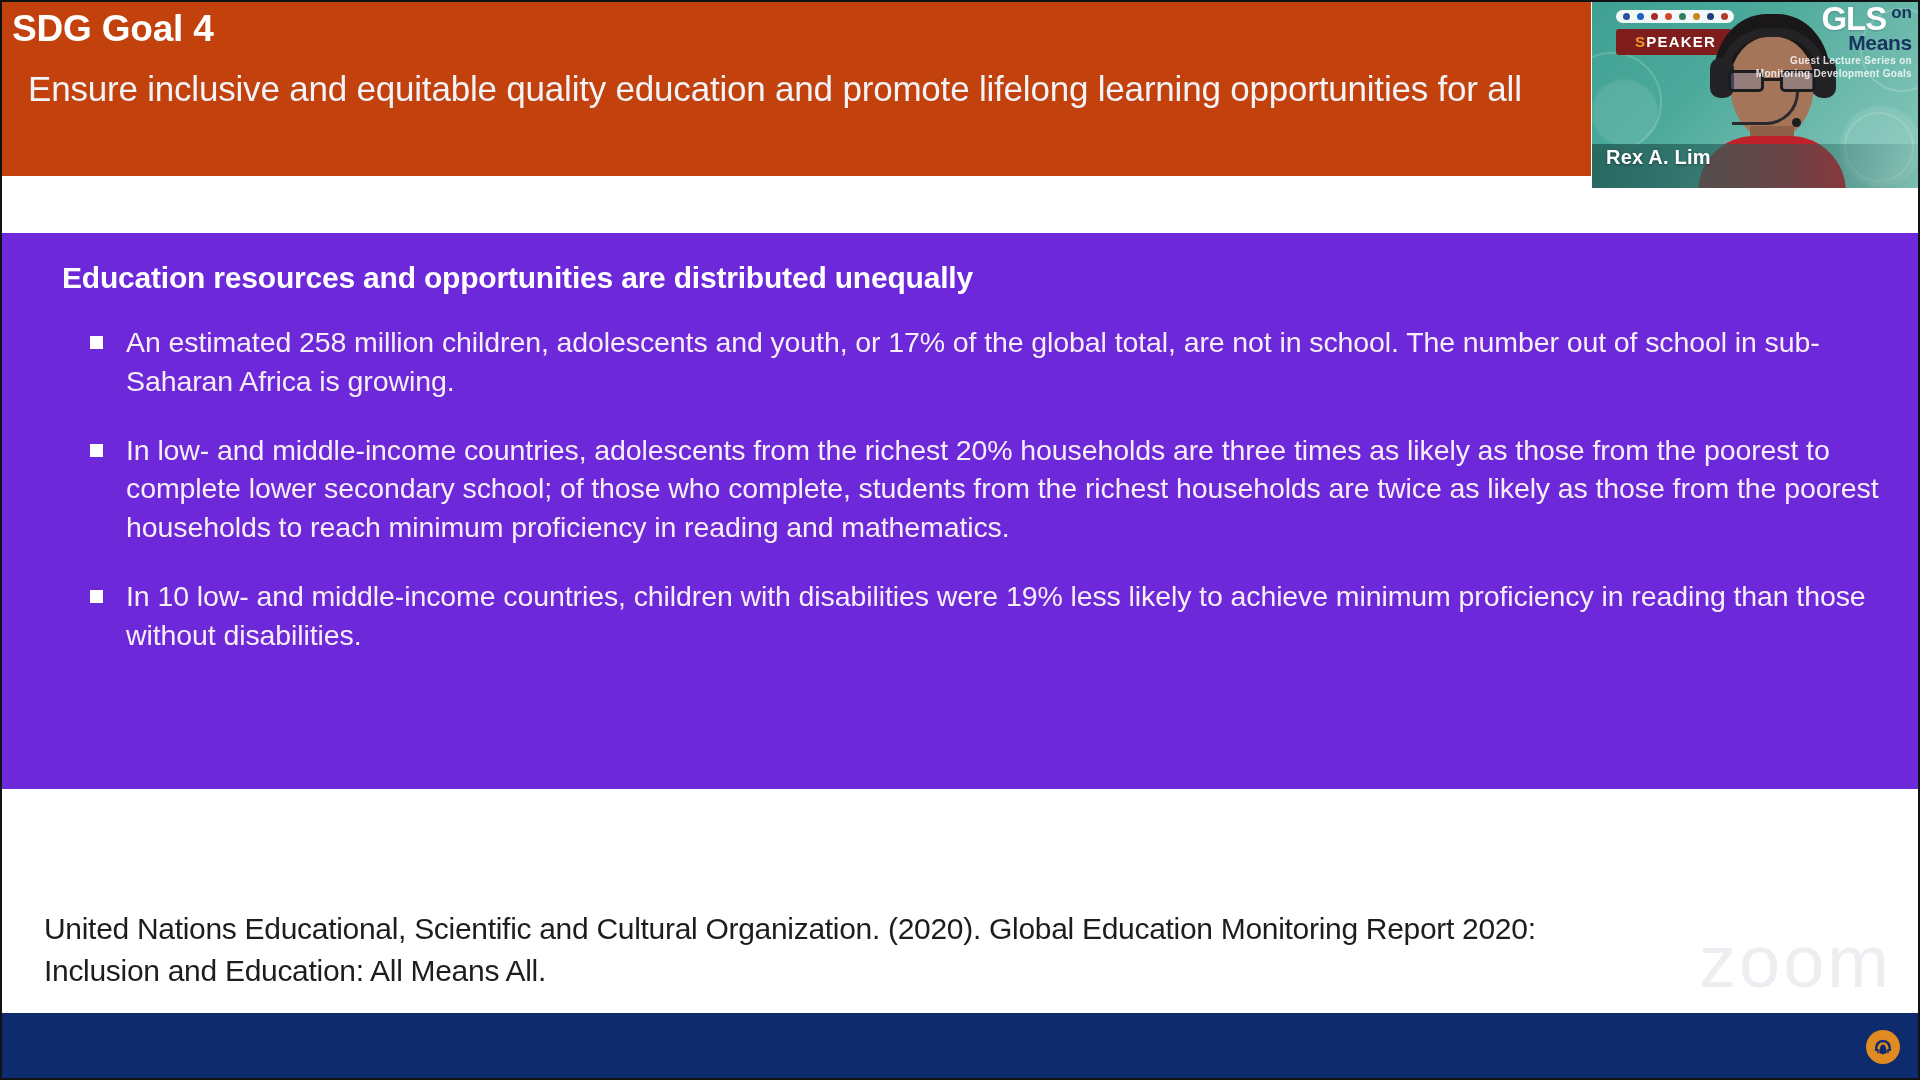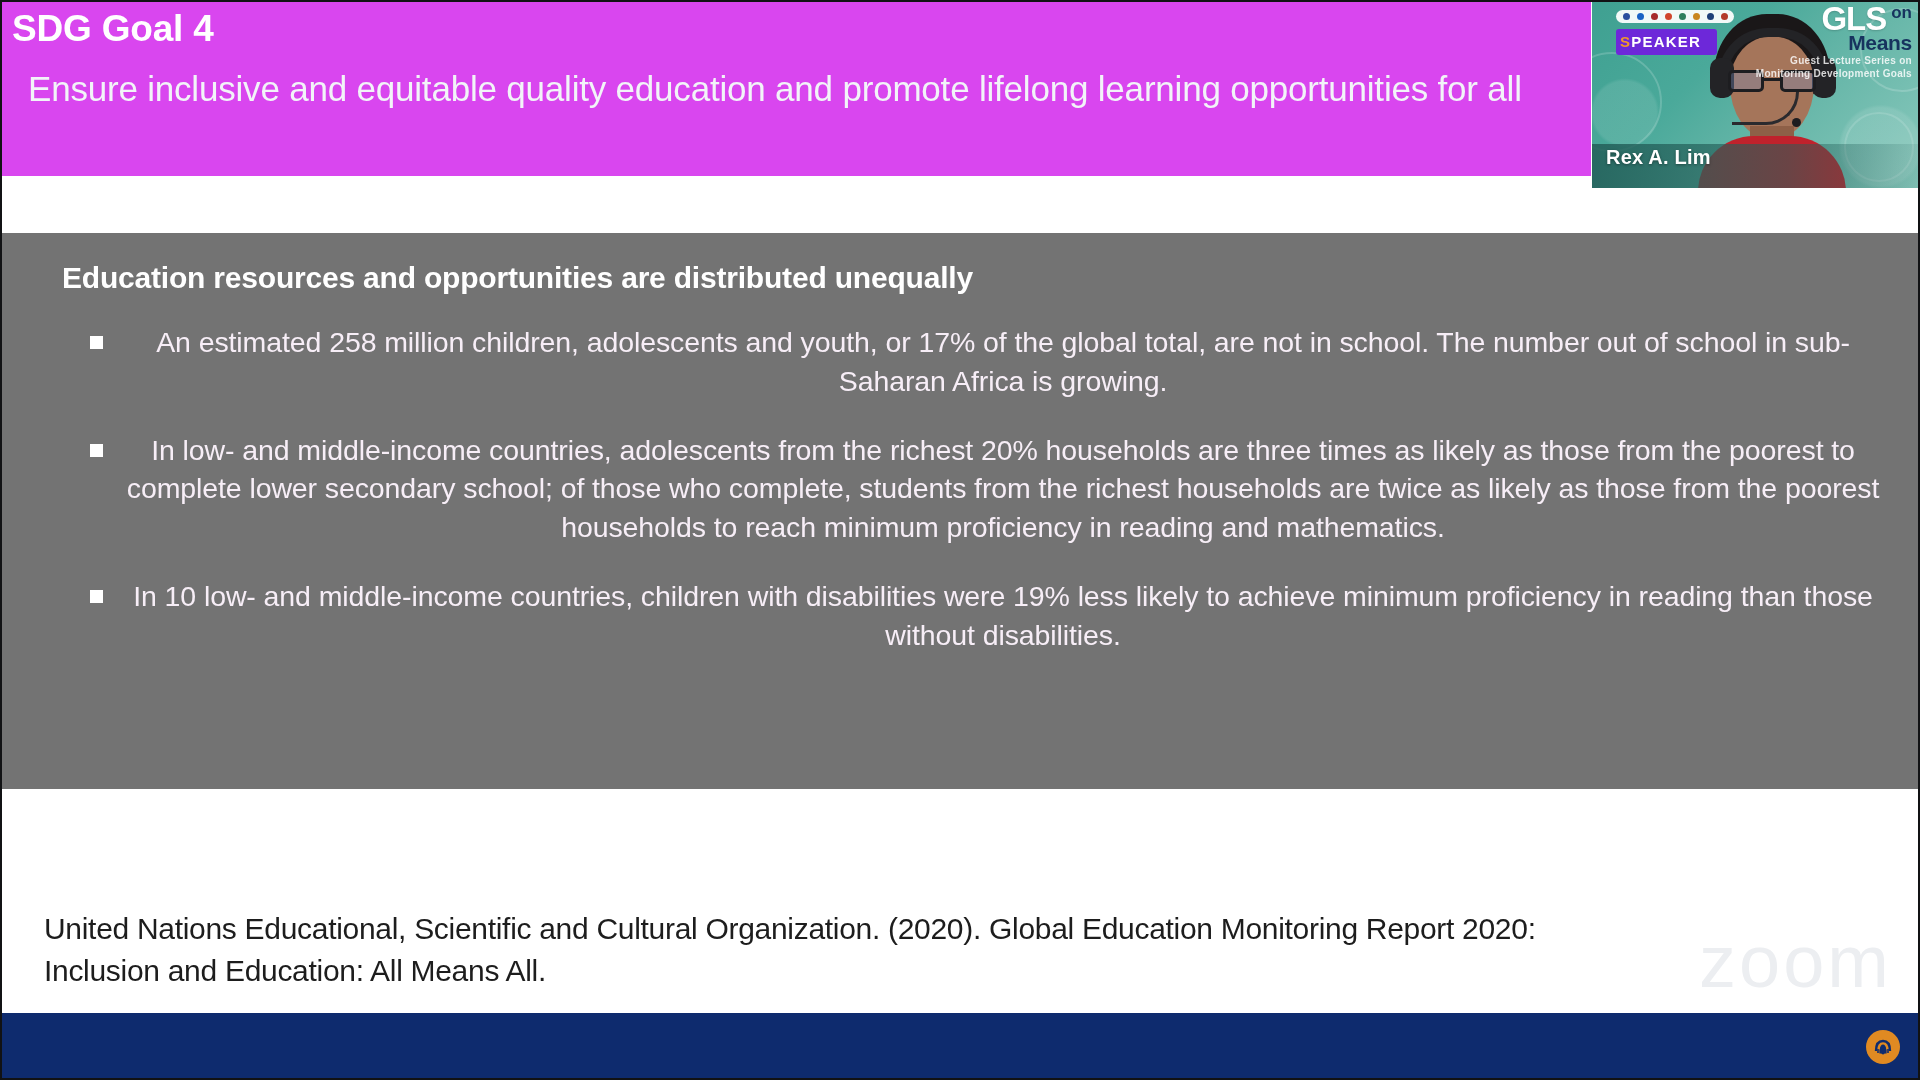--- a/index.html
+++ b/index.html
@@ -30,21 +30,21 @@
     height: 1080px;
     background: #ffffff;
   }
 
   
   .header-band {
     position: absolute;
     left: 0; top: 0;
     width: 1920px;
     height: 176px;
-    background: #d946ef;
+    background: #c2410c;
     box-sizing: border-box;
     padding: 8px 0 0 12px;
   }
   .header-title {
     color: #ffffff;
     font-size: 37px;
     font-weight: bold;
     line-height: 1.14;
     letter-spacing: -0.2px;
     margin: 0 0 2px 0;
@@ -68,36 +68,35 @@
     height: 45px;
     background: #ffffff;
   }
 
   
   .purple-card {
     position: absolute;
     left: 0; top: 233px;
     width: 1920px;
     height: 556px;
-    background: #737373;
+    background: #6d28d9;
     box-sizing: border-box;
     padding: 28px 40px 20px 62px;
   }
   .card-heading {
     color: #ffffff;
     font-size: 30px;
     font-weight: bold;
     margin: 0 0 28px 0;
     letter-spacing: -0.2px;
   }
   .bullet-list {
     list-style: none;
     margin: 0;
     padding: 0;
-    text-align: center;
   }
   .bullet-item {
     position: relative;
     padding-left: 64px;
     margin-bottom: 30px;
     color: #f7eef7;
     font-size: 28.5px;
     line-height: 1.36;
     letter-spacing: -0.1px;
   }
@@ -209,26 +208,26 @@
     display: block;
     width: 7px;
     height: 7px;
     border-radius: 50%;
   }
 
   .vt-speaker {
     position: absolute;
     left: 24px;
     top: 29px;
-    background: #6d28d9;
+    background: #7f1d1d;
     color: #ffffff;
     font-size: 15px;
     font-weight: bold;
     letter-spacing: 1.2px;
-    padding: 4px 16px 5px 4px;
+    padding: 4px 16px 5px 19px;
     border-radius: 3px;
   }
   .vt-speaker .s-accent { color: #f0982a; }
 
   .vt-brand {
     position: absolute;
     right: 8px;
     top: 2px;
     text-align: right;
     line-height: 1;

